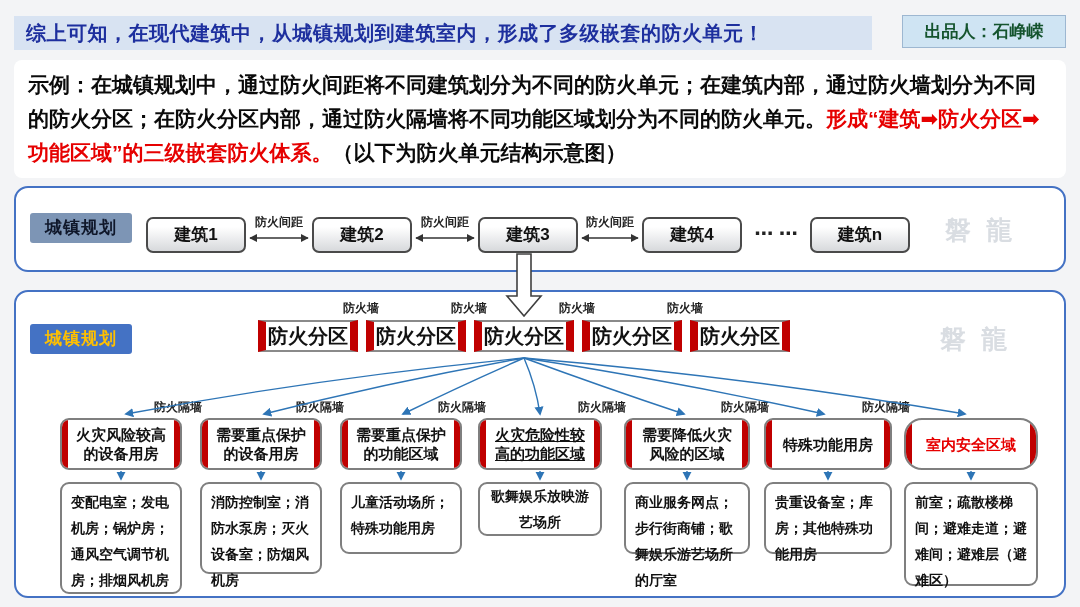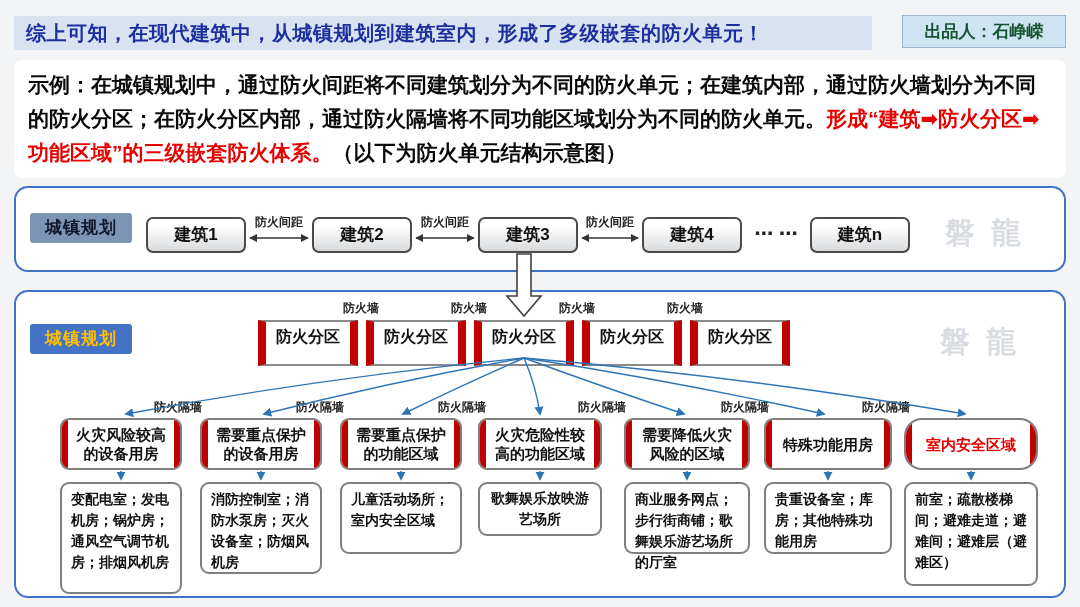--- a/index.html
+++ b/index.html
@@ -30,38 +30,38 @@
 
   .bld{position:absolute;top:217px;width:100px;height:36px;border:2px solid #4a4a4a;border-radius:7px;
     background:linear-gradient(180deg,#ffffff 25%,#d7d9dc);font-weight:bold;font-size:17px;
     text-align:center;line-height:32px;box-sizing:border-box;color:#111;}
   .ellipsis{position:absolute;left:745px;top:217px;width:62px;height:36px;text-align:center;
     line-height:34px;font-size:19px;font-weight:bold;color:#222;}
 
   .small-label{position:absolute;font-size:12px;color:#222;text-align:center;font-weight:600;
     white-space:nowrap;}
 
-  .comp{position:absolute;top:320px;width:100px;height:46px;box-sizing:border-box;
+  .comp{position:absolute;top:320px;width:100px;height:32px;box-sizing:border-box;
     border-left:8px solid #c00000;border-right:8px solid #c00000;
     border-top:2px solid #8a8a8a;border-bottom:2px solid #8a8a8a;background:#fff;
-    font-weight:bold;font-size:16px;text-align:center;line-height:29px;color:#111;}
+    font-weight:bold;font-size:20px;text-align:center;line-height:29px;color:#111;}
 
   .cat{position:absolute;top:418px;height:52px;border:2px solid #7f7f7f;border-radius:9px;
     background:#fff;overflow:hidden;display:flex;align-items:center;justify-content:center;
     text-align:center;font-weight:bold;font-size:15px;line-height:19px;padding:0 12px;
     box-sizing:border-box;color:#111;}
   .cat::before,.cat::after{content:"";position:absolute;top:0;bottom:0;width:6px;background:#c00000;}
   .cat::before{left:0;} .cat::after{right:0;}
   .cat-red{color:#e60000;border-radius:18px;}
 
   .detail{position:absolute;top:482px;border:2px solid #7f7f7f;border-radius:9px;background:#fff;
-    font-weight:600;font-size:14px;line-height:21px;padding:5px 9px;box-sizing:border-box;color:#111;}
+    font-weight:600;font-size:14px;line-height:26px;padding:5px 9px;box-sizing:border-box;color:#111;}
   .detail-center{display:flex;align-items:center;justify-content:center;text-align:center;}
 
-  .watermark{position:absolute;font-size:30px;font-weight:bold;color:#d9dde2;letter-spacing:4px;
+  .watermark{position:absolute;font-size:26px;font-weight:bold;color:#d9dde2;letter-spacing:4px;
     white-space:nowrap;}
 
   .overlay{position:absolute;left:0;top:0;width:1080px;height:607px;pointer-events:none;}
 </style>
 </head>
 <body>
 
 <div class="page">
 
   <div class="title-strip">综上可知，在现代建筑中，从城镇规划到建筑室内，形成了多级嵌套的防火单元！</div>
@@ -104,28 +104,28 @@
   <div class="small-label" style="left:146px;top:399px;width:64px;">防火隔墙</div>
   <div class="small-label" style="left:288px;top:399px;width:64px;">防火隔墙</div>
   <div class="small-label" style="left:430px;top:399px;width:64px;">防火隔墙</div>
   <div class="small-label" style="left:570px;top:399px;width:64px;">防火隔墙</div>
   <div class="small-label" style="left:713px;top:399px;width:64px;">防火隔墙</div>
   <div class="small-label" style="left:854px;top:399px;width:64px;">防火隔墙</div>
 
   <div class="cat" style="left:60px;width:122px;">火灾风险较高的设备用房</div>
   <div class="cat" style="left:200px;width:122px;">需要重点保护的设备用房</div>
   <div class="cat" style="left:340px;width:122px;">需要重点保护的功能区域</div>
-  <div class="cat" style="left:478px;width:124px;">火灾危险性较高的功能区域</div>
+  <div class="cat" style="left:478px;width:124px;text-decoration:underline;">火灾危险性较高的功能区域</div>
   <div class="cat" style="left:624px;width:126px;">需要降低火灾风险的区域</div>
   <div class="cat" style="left:764px;width:128px;">特殊功能用房</div>
   <div class="cat cat-red" style="left:904px;width:134px;">室内安全区域</div>
 
   <div class="detail" style="left:60px;width:122px;height:112px;">变配电室；发电机房；锅炉房；通风空气调节机房；排烟风机房</div>
   <div class="detail" style="left:200px;width:122px;height:92px;">消防控制室；消防水泵房；灭火设备室；防烟风机房</div>
-  <div class="detail" style="left:340px;width:122px;height:72px;">儿童活动场所；室内安全区域</div>
+  <div class="detail" style="left:340px;width:122px;height:72px;">儿童活动场所；特殊功能用房</div>
   <div class="detail detail-center" style="left:478px;width:124px;height:54px;">歌舞娱乐放映游艺场所</div>
   <div class="detail" style="left:624px;width:126px;height:72px;">商业服务网点；步行街商铺；歌舞娱乐游艺场所的厅室</div>
   <div class="detail" style="left:764px;width:128px;height:72px;">贵重设备室；库房；其他特殊功能用房</div>
   <div class="detail" style="left:904px;width:134px;height:104px;">前室；疏散楼梯间；避难走道；避难间；避难层（避难区）</div>
 
   <svg class="overlay" viewBox="0 0 1080 607">
     <defs>
       <marker id="mblk" viewBox="0 0 10 10" refX="9" refY="5" markerWidth="6" markerHeight="6" orient="auto-start-reverse">
         <path d="M0,0 L10,5 L0,10 z" fill="#333"></path>
       </marker>

